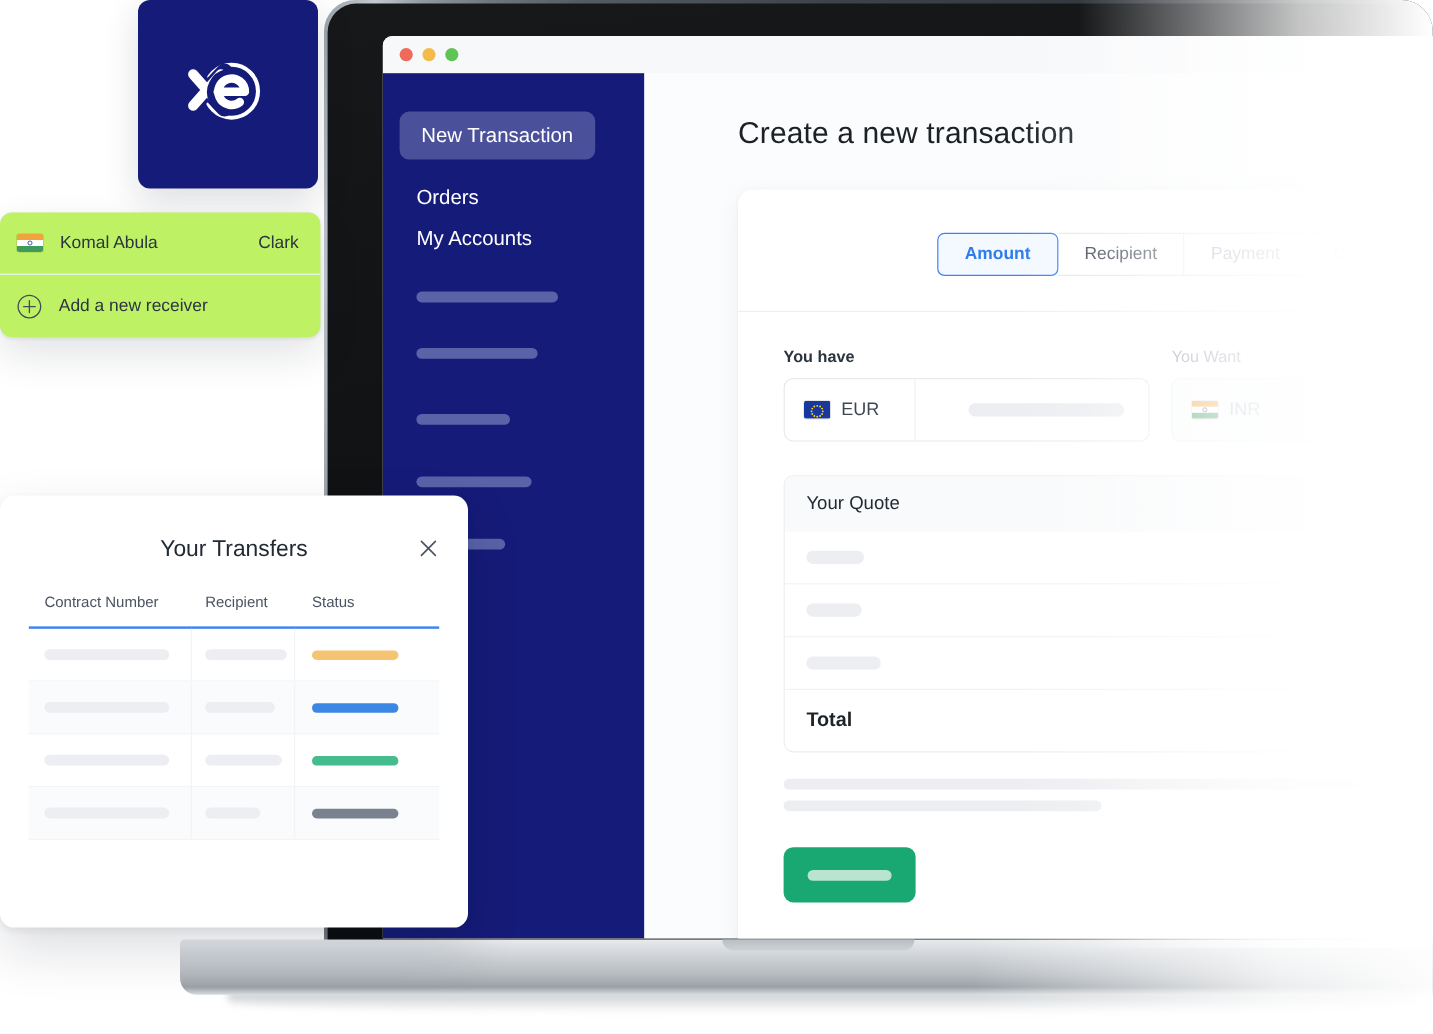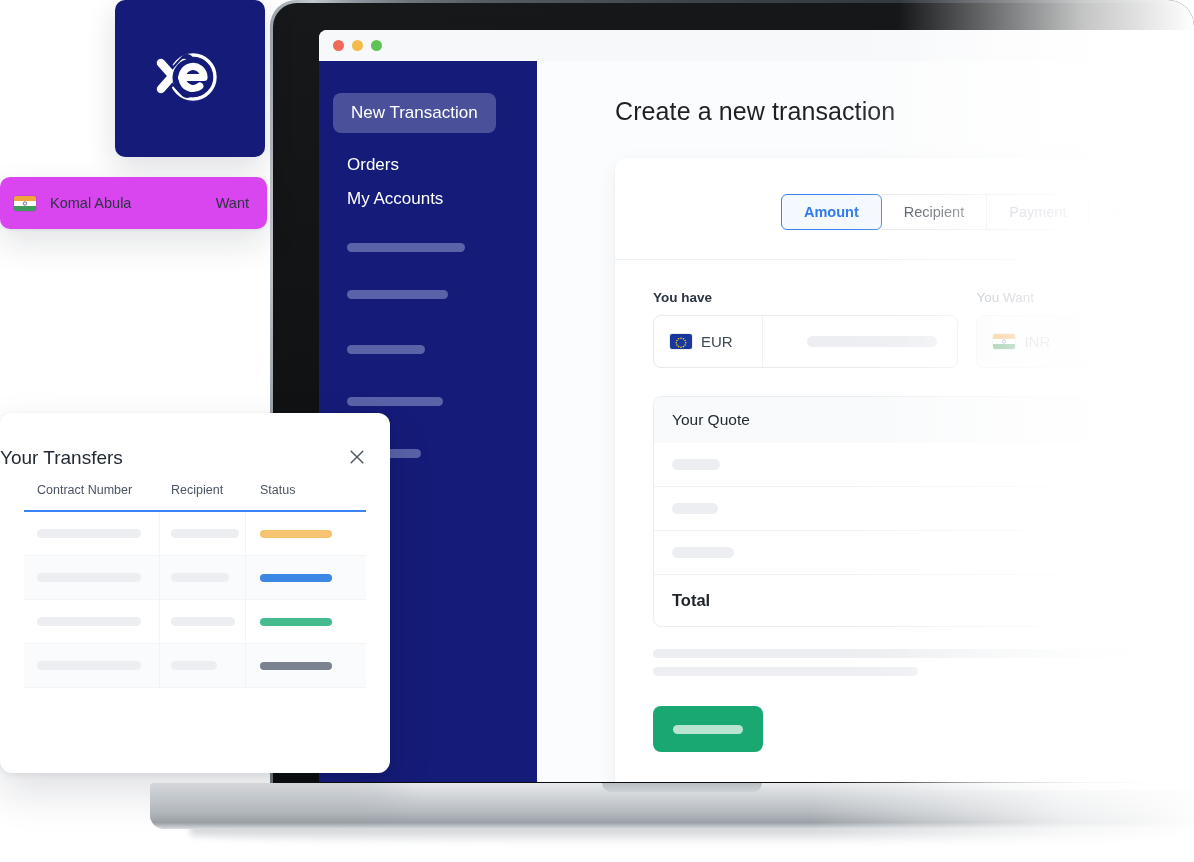--- a/index.html
+++ b/index.html
@@ -139,44 +139,44 @@
   #xe-card {
     position:absolute; left:115px; top:0px; width:150px; height:157px;
     background:#151B78; border-radius:10px; z-index:20;
     display:flex; align-items:center; justify-content:center;
     box-shadow:0 10px 30px rgba(16,24,40,.14);
   }
 
   
   #recipients {
     position:absolute; left:0px; top:177px; width:267px; z-index:22;
-    background:#d946ef; border-radius:10px;
+    background:#bef264; border-radius:10px;
     box-shadow:0 1px 3px rgba(16,24,40,.08), 0 14px 34px rgba(16,24,40,.12);
     overflow:hidden;
   }
   .rec-row {
     display:flex; align-items:center; height:52px; padding:0 18px 0 14px;
     border-bottom:1px solid #eef0f3; gap:14px;
   }
   .rec-row:last-child { border-bottom:none; }
   .rec-name { font-size:14.5px; color:#2c3440; flex:1; }
   .rec-country { font-size:14.5px; color:#2c3440; }
   .plus-icon { width:21px; height:21px; flex:0 0 21px; }
 
   
   #transfers {
     position:absolute; left:0px; top:413px; width:390px; height:360px; z-index:24;
     background:#fff; border-radius:12px;
     box-shadow:0 2px 6px rgba(16,24,40,.07), 0 18px 44px rgba(16,24,40,.14);
     overflow:hidden;
   }
-  .tr-head { padding:34px 0 0 0; position:relative; }
+  .tr-head { padding:34px 0 0 0; position:relative; text-align:center; }
   .tr-title { font-size:19px; color:#222a33; }
   .tr-close { position:absolute; right:24px; top:35px; width:18px; height:18px; }
-  .tr-table { margin:14px 24px 0 24px; }
+  .tr-table { margin:26px 24px 0 24px; }
   .tr-hrow { display:flex; padding-bottom:13px; border-bottom:2px solid #3b82f6; }
   .tr-h { font-size:12.5px; color:#4a5462; }
   .c1 { width:136px; padding-left:13px; }
   .c2 { width:86px; padding-left:11px; }
   .c3 { width:110px; padding-left:14px; }
   .tr-row { display:flex; align-items:center; height:44px; border-bottom:1px solid #f2f4f6; }
   .tr-row.alt { background:#fafbfc; }
   .tr-cell { height:100%; display:flex; align-items:center; }
   .tr-cell.b1 { width:136px; padding-left:13px; border-right:1px solid #f1f3f5; }
   .tr-cell.b2 { width:86px; padding-left:11px; border-right:1px solid #f1f3f5; }
@@ -349,25 +349,34 @@
     <div class="rec-row">
       <span class="flag">
         <svg width="22" height="15" viewBox="0 0 22 15">
           <rect width="22" height="5" fill="#f1a33c"></rect>
           <rect y="5" width="22" height="5" fill="#fff"></rect>
           <rect y="10" width="22" height="5" fill="#3f9a5c"></rect>
           <circle cx="11" cy="7.5" r="1.7" fill="none" stroke="#2a3a8f" stroke-width="0.7"></circle>
         </svg>
       </span>
       <span class="rec-name">Komal Abula</span>
-      <span class="rec-country">Want</span>
-    </div>
-
-
-
+      <span class="rec-country">Clark</span>
+    </div>
+
+
+
+    <div class="rec-row">
+      <span class="plus-icon">
+        <svg width="21" height="21" viewBox="0 0 21 21">
+          <circle cx="10.5" cy="10.5" r="9.4" fill="none" stroke="#434c58" stroke-width="1.1"></circle>
+          <path d="M10.5 5.6 v9.8 M5.6 10.5 h9.8" stroke="#434c58" stroke-width="1.1" stroke-linecap="round"></path>
+        </svg>
+      </span>
+      <span class="rec-name">Add a new receiver</span>
+    </div>
   </div>
 
   <div id="transfers">
     <div class="tr-head">
       <span class="tr-title">Your Transfers</span>
       <span class="tr-close">
         <svg width="18" height="18" viewBox="0 0 18 18">
           <path d="M3.2 3.2 L14.8 14.8 M14.8 3.2 L3.2 14.8" stroke="#4a5462" stroke-width="1.4" stroke-linecap="round"></path>
         </svg>
       </span>

